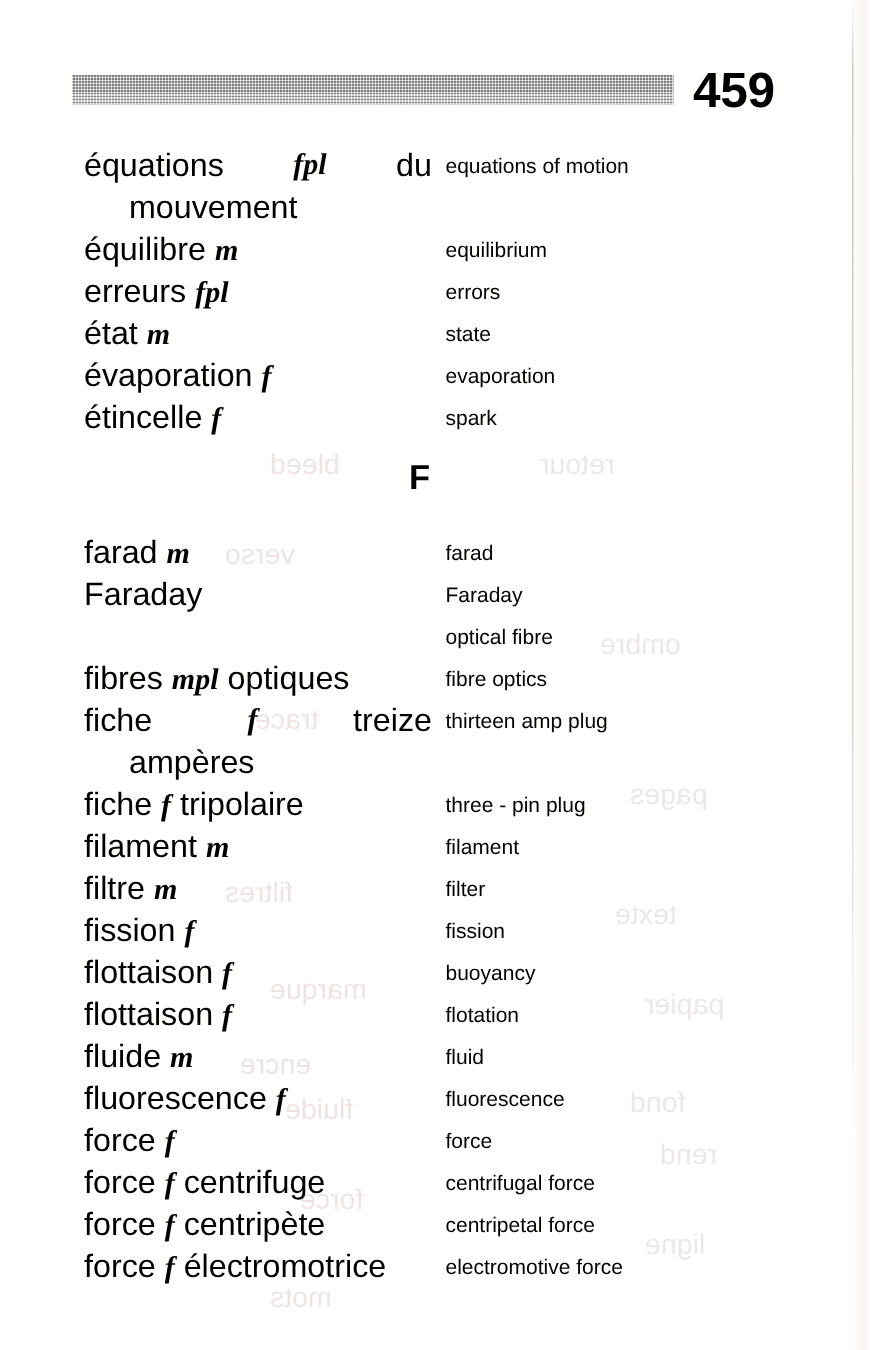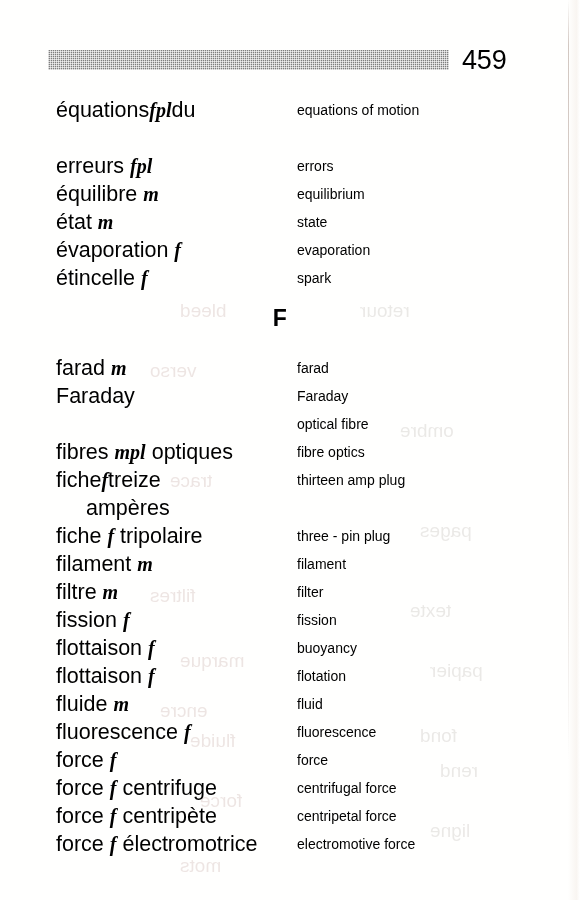--- a/index.html
+++ b/index.html
@@ -71,22 +71,22 @@
         rgba(0,0,0,0.00) 1px, rgba(0,0,0,0.00) 2px),
       repeating-linear-gradient(90deg,
         rgba(255,255,255,0.55) 0px, rgba(255,255,255,0.55) 1px,
         rgba(0,0,0,0.18) 1px, rgba(0,0,0,0.18) 2px);
     opacity: 0.92;
   }
   #page-number {
     position: absolute;
     left: 462px;
     top: 0px;
-    font-size: 27px;
-    font-weight: normal;
+    font-size: 33px;
+    font-weight: bold;
     letter-spacing: -0.2px;
     line-height: 32px;
   }
 
   
   #entries {
     position: absolute;
     left: 0;
     top: 96px;
     width: 580px;
@@ -122,20 +122,21 @@
   
   .fr-justify {
     position: absolute;
     left: 56px;
     width: 232px;
     font-size: 21.5px;
     line-height: 28px;
   }
   .fr-justify .l1 {
     display: flex;
+    justify-content: space-between;
     width: 100%;
   }
   .fr-justify .l2 {
     display: block;
     padding-left: 30px;
   }
 
   
   #section-letter {
     position: absolute;
@@ -200,32 +201,33 @@
 
   <div id="entries">
 
     <div class="entry" style="height:56px;">
       <div class="fr-justify">
         <span class="l1">
           <span>équations</span>
           <span class="gender">fpl</span>
           <span>du</span>
         </span>
+        <span class="l2">mouvement</span>
       </div>
       <div class="en">equations of motion</div>
     </div>
 
     <div class="entry">
+      <div class="fr"><span>équilibre</span> <span class="gender">m</span></div>
+      <div class="en">equilibrium</div>
+    </div>
+
+    <div class="entry">
       <div class="fr"><span>erreurs</span> <span class="gender">fpl</span></div>
       <div class="en">errors</div>
-    </div>
-
-    <div class="entry">
-      <div class="fr"><span>équilibre</span> <span class="gender">m</span></div>
-      <div class="en">equilibrium</div>
     </div>
 
     <div class="entry">
       <div class="fr"><span>état</span> <span class="gender">m</span></div>
       <div class="en">state</div>
     </div>
 
     <div class="entry">
       <div class="fr"><span>évaporation</span> <span class="gender">f</span></div>
       <div class="en">evaporation</div>

